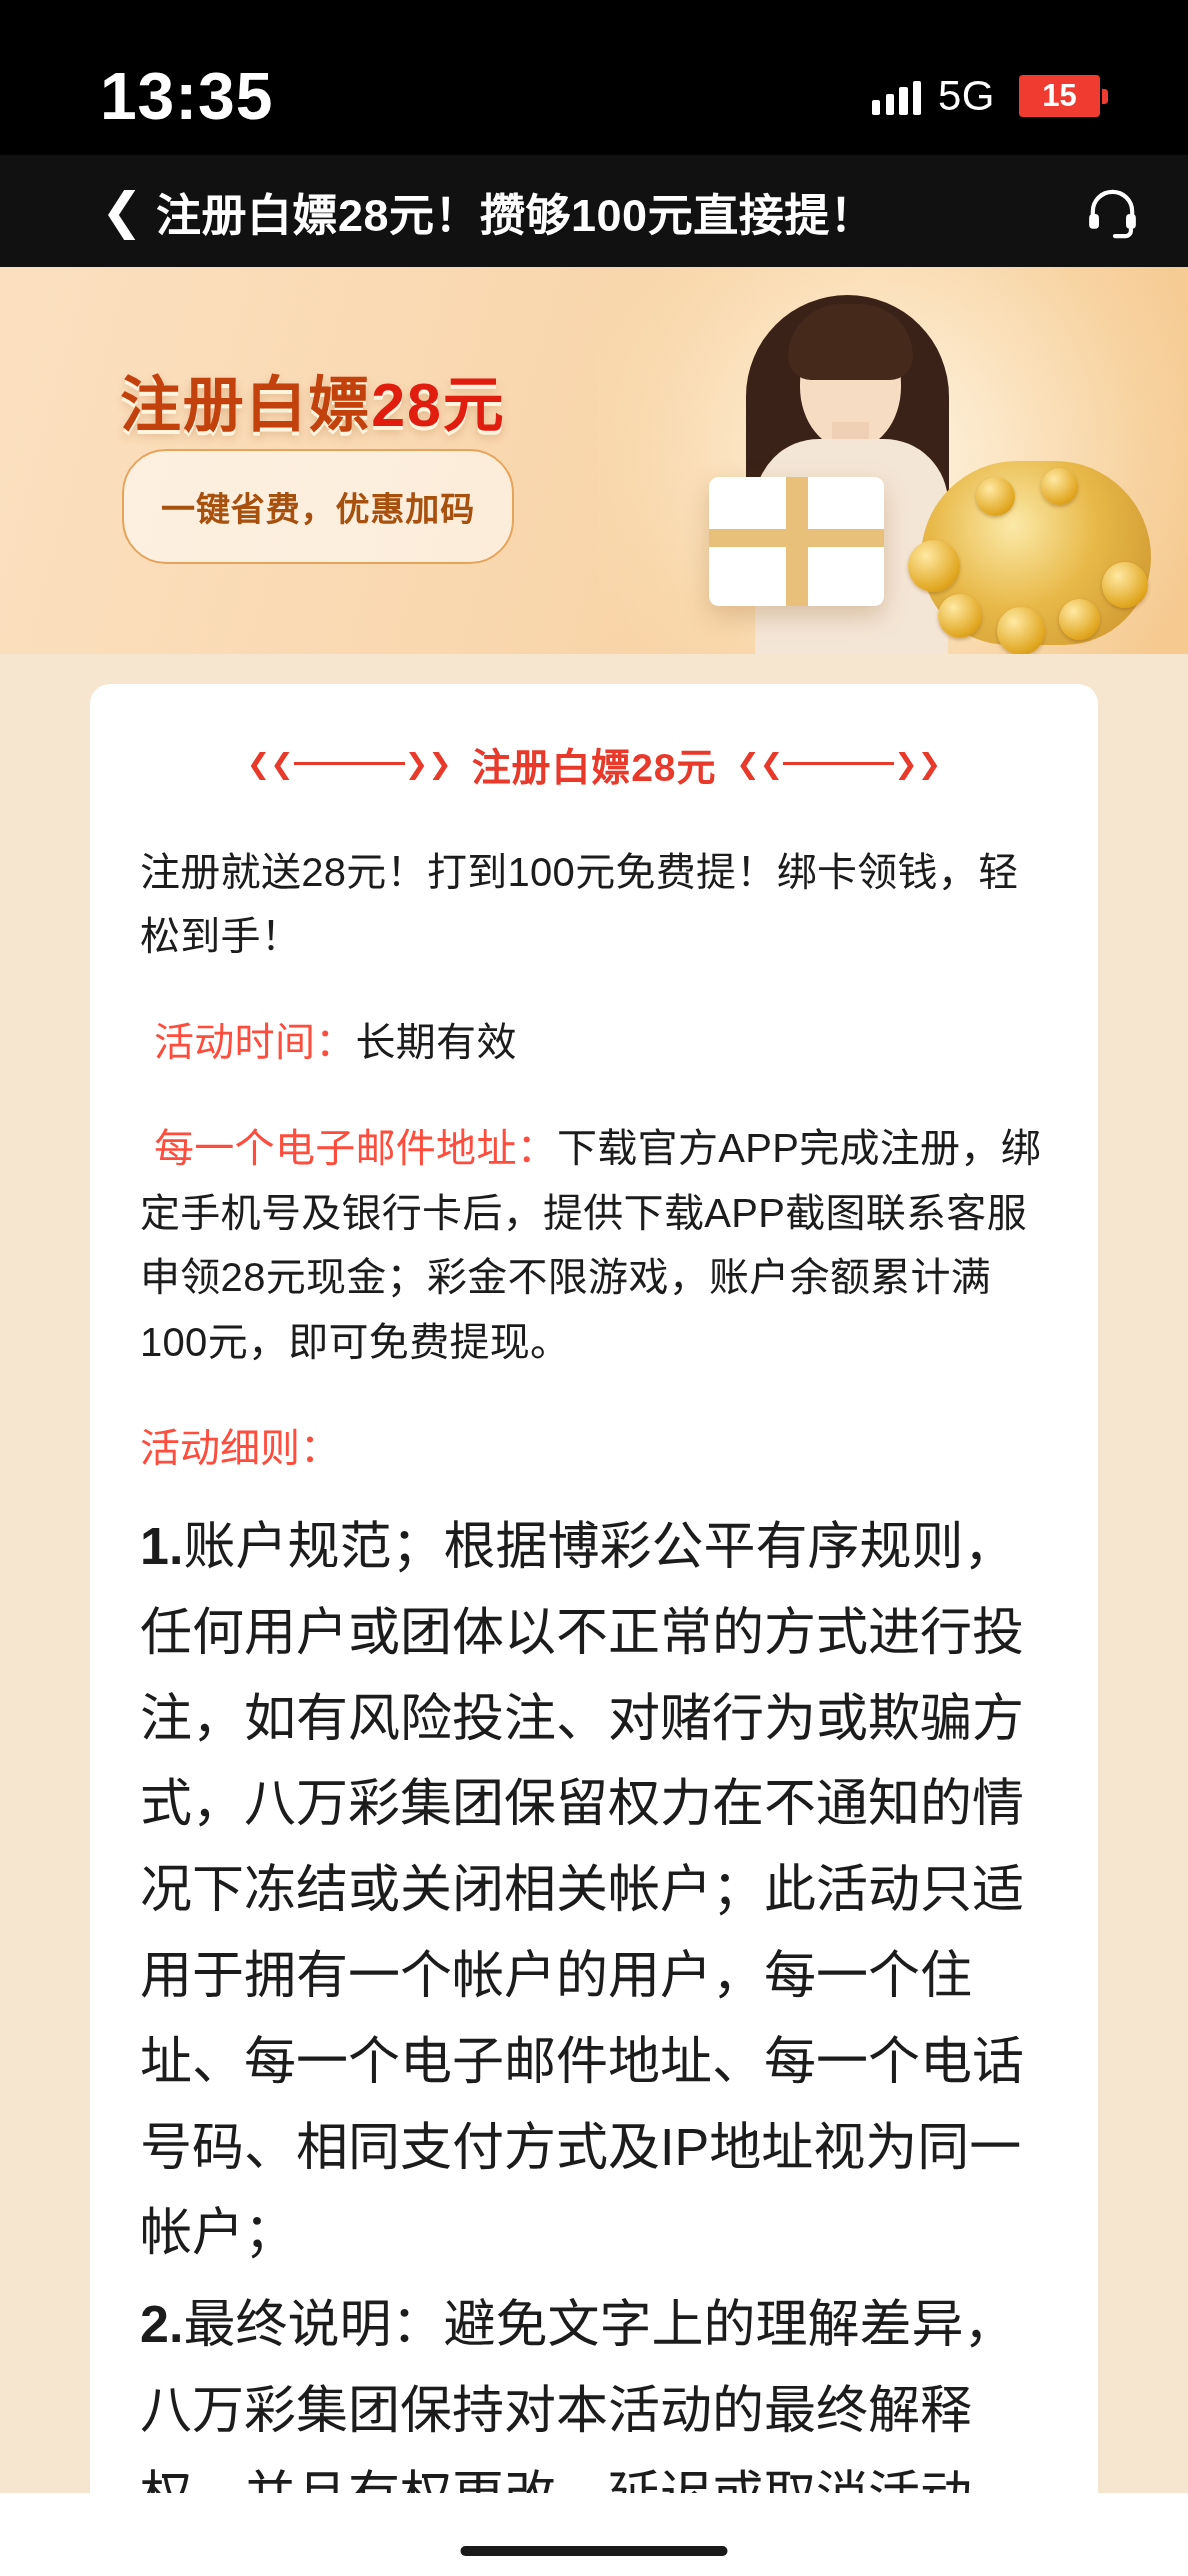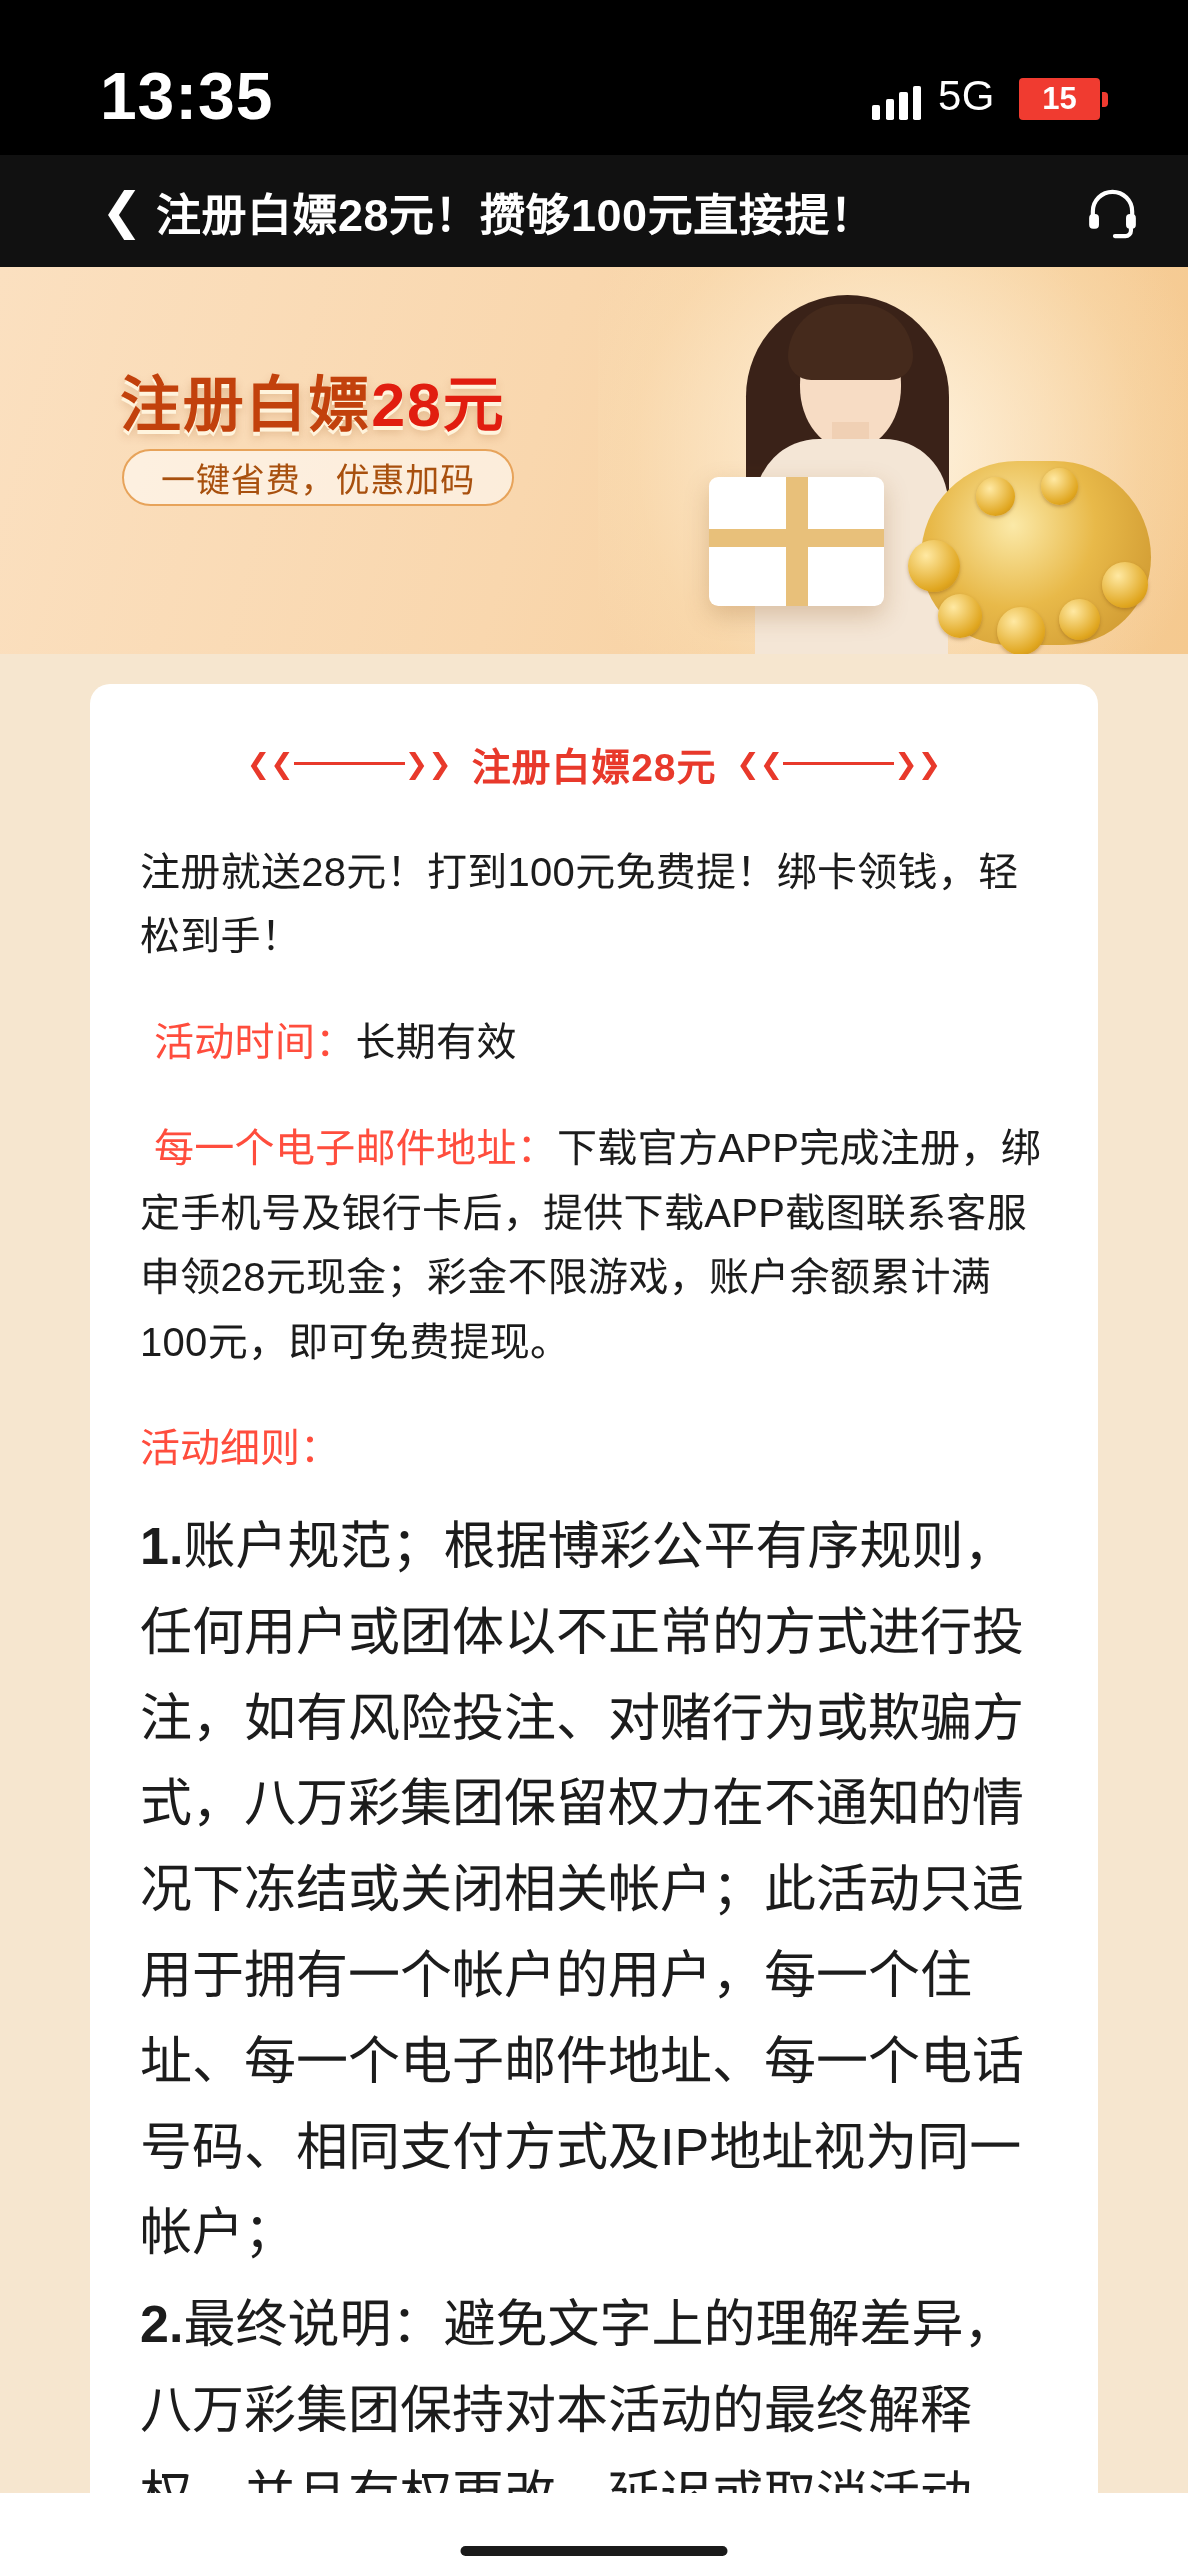--- a/index.html
+++ b/index.html
@@ -31,21 +31,21 @@
     justify-content: space-between;
     padding: 37px 88px 0 100px;
   }
   .status-time {
     font-size: 66px;
     font-weight: 600;
     letter-spacing: 0.9px;
   }
   .status-right {
     display: flex;
-    align-items: flex-end;
+    align-items: center;
     gap: 16.6px;
   }
   .signal-bars {
     display: flex;
     align-items: flex-end;
     gap: 5.5px;
     height: 37px;
   }
   .signal-bars i {
     display: block;
@@ -143,27 +143,27 @@
     font-weight: 800;
     letter-spacing: 1.8px;
     color: #c2410c;
     text-shadow: 0 3.7px 0 #fff4dd, 0 6.4px 9.2px rgba(150,70,10,0.25);
   }
   .banner-title .hl { color: #e11d0f; }
   .banner-pill {
     position: absolute;
     left: 122px;
     top: 182px;
-    padding: 2px 37px;
+    padding: 31px 37px;
     border-radius: 44px;
     background: rgba(255,255,255,0.55);
     border: 2.8px solid #e7a35a;
     color: #a8500e;
     font-size: 34px;
-    font-weight: 400;
+    font-weight: 700;
     letter-spacing: 0.9px;
   }
 
   
   .model {
     position: absolute;
     right: 193px;
     top: 16.6px;
     width: 295px;
     height: 369px;

